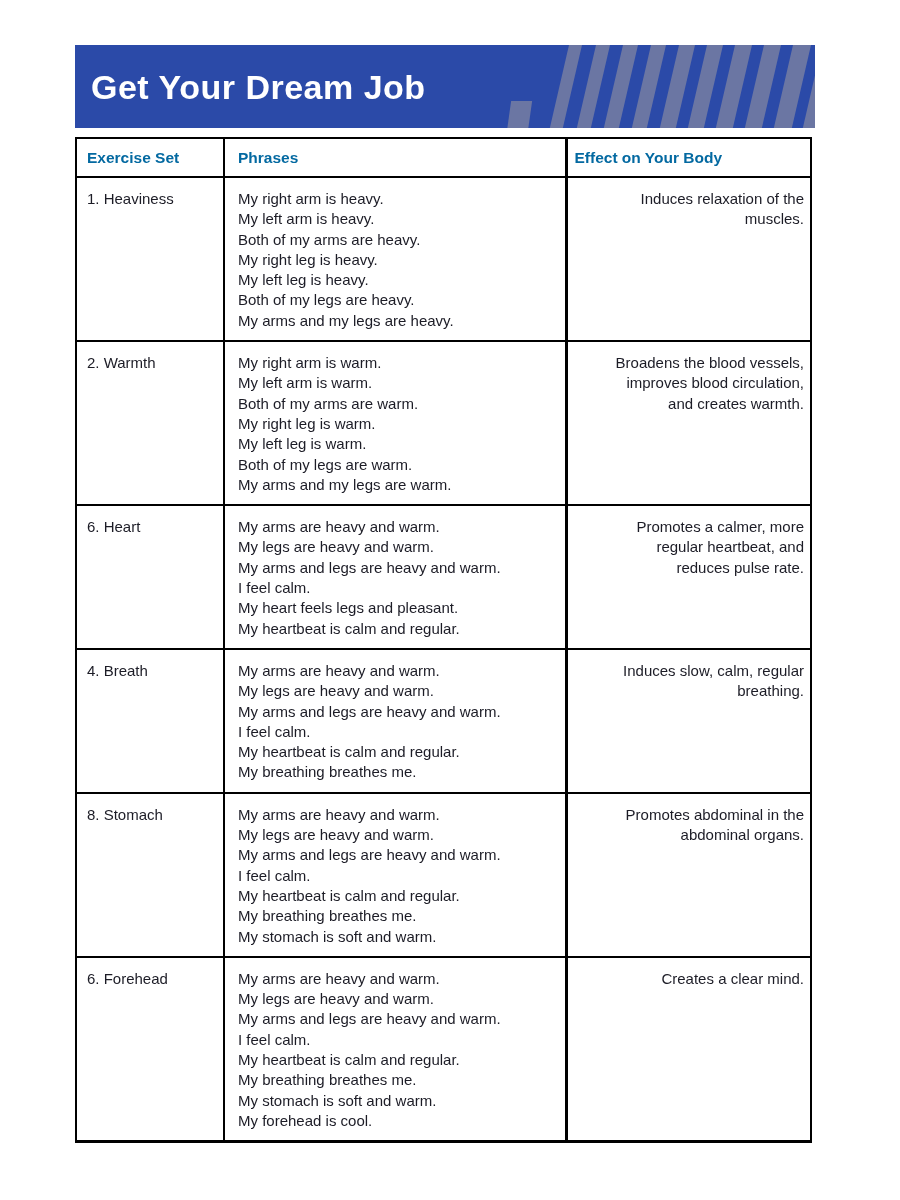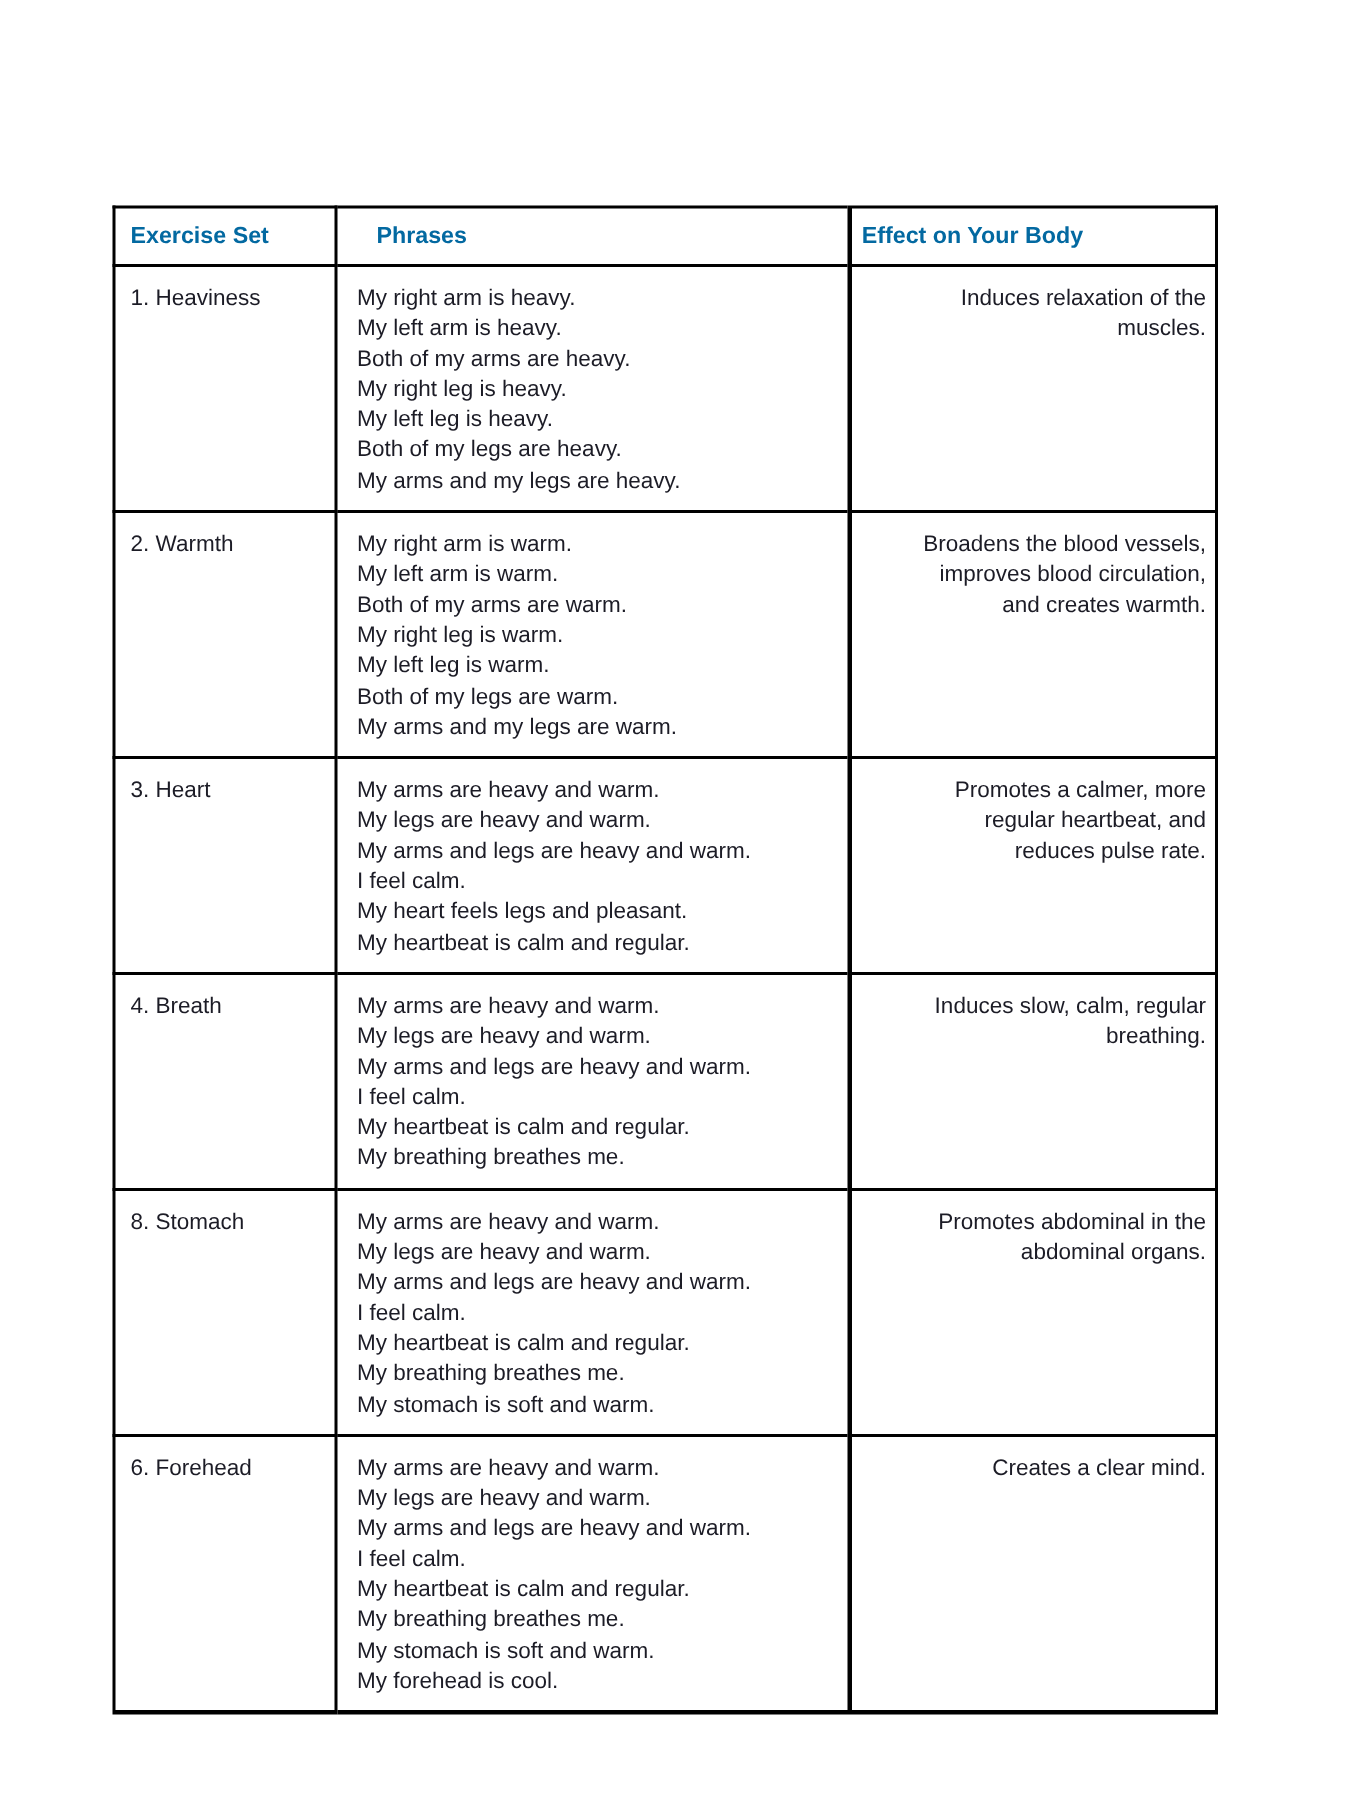--- a/index.html
+++ b/index.html
@@ -53,41 +53,63 @@
   th {
     text-align: left;
     font-size: 15.5px;
     font-weight: bold;
     color: #0369a1;
     height: 37px;
     vertical-align: middle;
     padding: 0;
   }
   th.c-set { padding-left: 10px; }
-  th.c-phr { padding-left: 26px; }
+  th.c-phr { padding-left: 13px; }
   th.c-eff { padding-left: 7px; margin-top: 46px; }
   td {
     vertical-align: top;
     font-size: 15px;
     color: #1c1c26;
     padding: 0;
     margin-top: 24px;
   }
   td.c-set { padding: 11px 6px 9px 10px; }
   td.c-phr { padding: 11px 6px 9px 13px; }
   td.c-eff { padding: 11px 6px 9px 7px; }
   .set-label { line-height: 20.3px; }
   .phrase-line { line-height: 20.3px; white-space: nowrap; }
   .effect { line-height: 20.3px; white-space: pre-line; text-align: right; }
 </style>
 </head>
 <body>
 
 <div class="page">
 
+  <div class="banner">
+    <svg class="banner-stripes" viewBox="0 0 740 83" preserveAspectRatio="none">
+      <g fill="#6B76A3">
+        <rect x="444" y="56" width="21" height="27" transform="skewX(-8)"></rect>
+        <g transform="skewX(-13)">
+          <rect x="494" y="0" width="13" height="83"></rect>
+          <rect x="521" y="0" width="14" height="83"></rect>
+          <rect x="548" y="0" width="15" height="83"></rect>
+          <rect x="576" y="0" width="15" height="83"></rect>
+          <rect x="604" y="0" width="16" height="83"></rect>
+          <rect x="632" y="0" width="16" height="83"></rect>
+          <rect x="660" y="0" width="17" height="83"></rect>
+          <rect x="689" y="0" width="17" height="83"></rect>
+          <rect x="718" y="0" width="18" height="83"></rect>
+          <rect x="747" y="0" width="18" height="83"></rect>
+          <rect x="776" y="0" width="19" height="83"></rect>
+          <rect x="806" y="0" width="19" height="83"></rect>
+        </g>
+      </g>
+    </svg>
+    <div class="banner-title">Get Your Dream Job</div>
+  </div>
 
   <table class="exercise-table">
     <colgroup>
       <col style="width:148px">
       <col style="width:342px">
       <col style="width:245px">
     </colgroup>
     <thead>
       <tr>
         <th class="c-set">Exercise Set</th>
@@ -134,21 +156,21 @@
     </td>
     <td class="c-eff">
       <div class="effect">Broadens the blood vessels,
 improves blood circulation,
 and creates warmth.</div>
     </td>
   </tr>
 
   <tr>
     <td class="c-set">
-      <div class="set-label">3. Heart</div>
+      <div class="set-label">6. Heart</div>
     </td>
     <td class="c-phr">
       <div class="phrases">
               <div class="phrase-line">My arms are heavy and warm.</div>
               <div class="phrase-line">My legs are heavy and warm.</div>
               <div class="phrase-line">My arms and legs are heavy and warm.</div>
               <div class="phrase-line">I feel calm.</div>
               <div class="phrase-line">My heart feels legs and pleasant.</div>
               <div class="phrase-line">My heartbeat is calm and regular.</div>
             </div>

